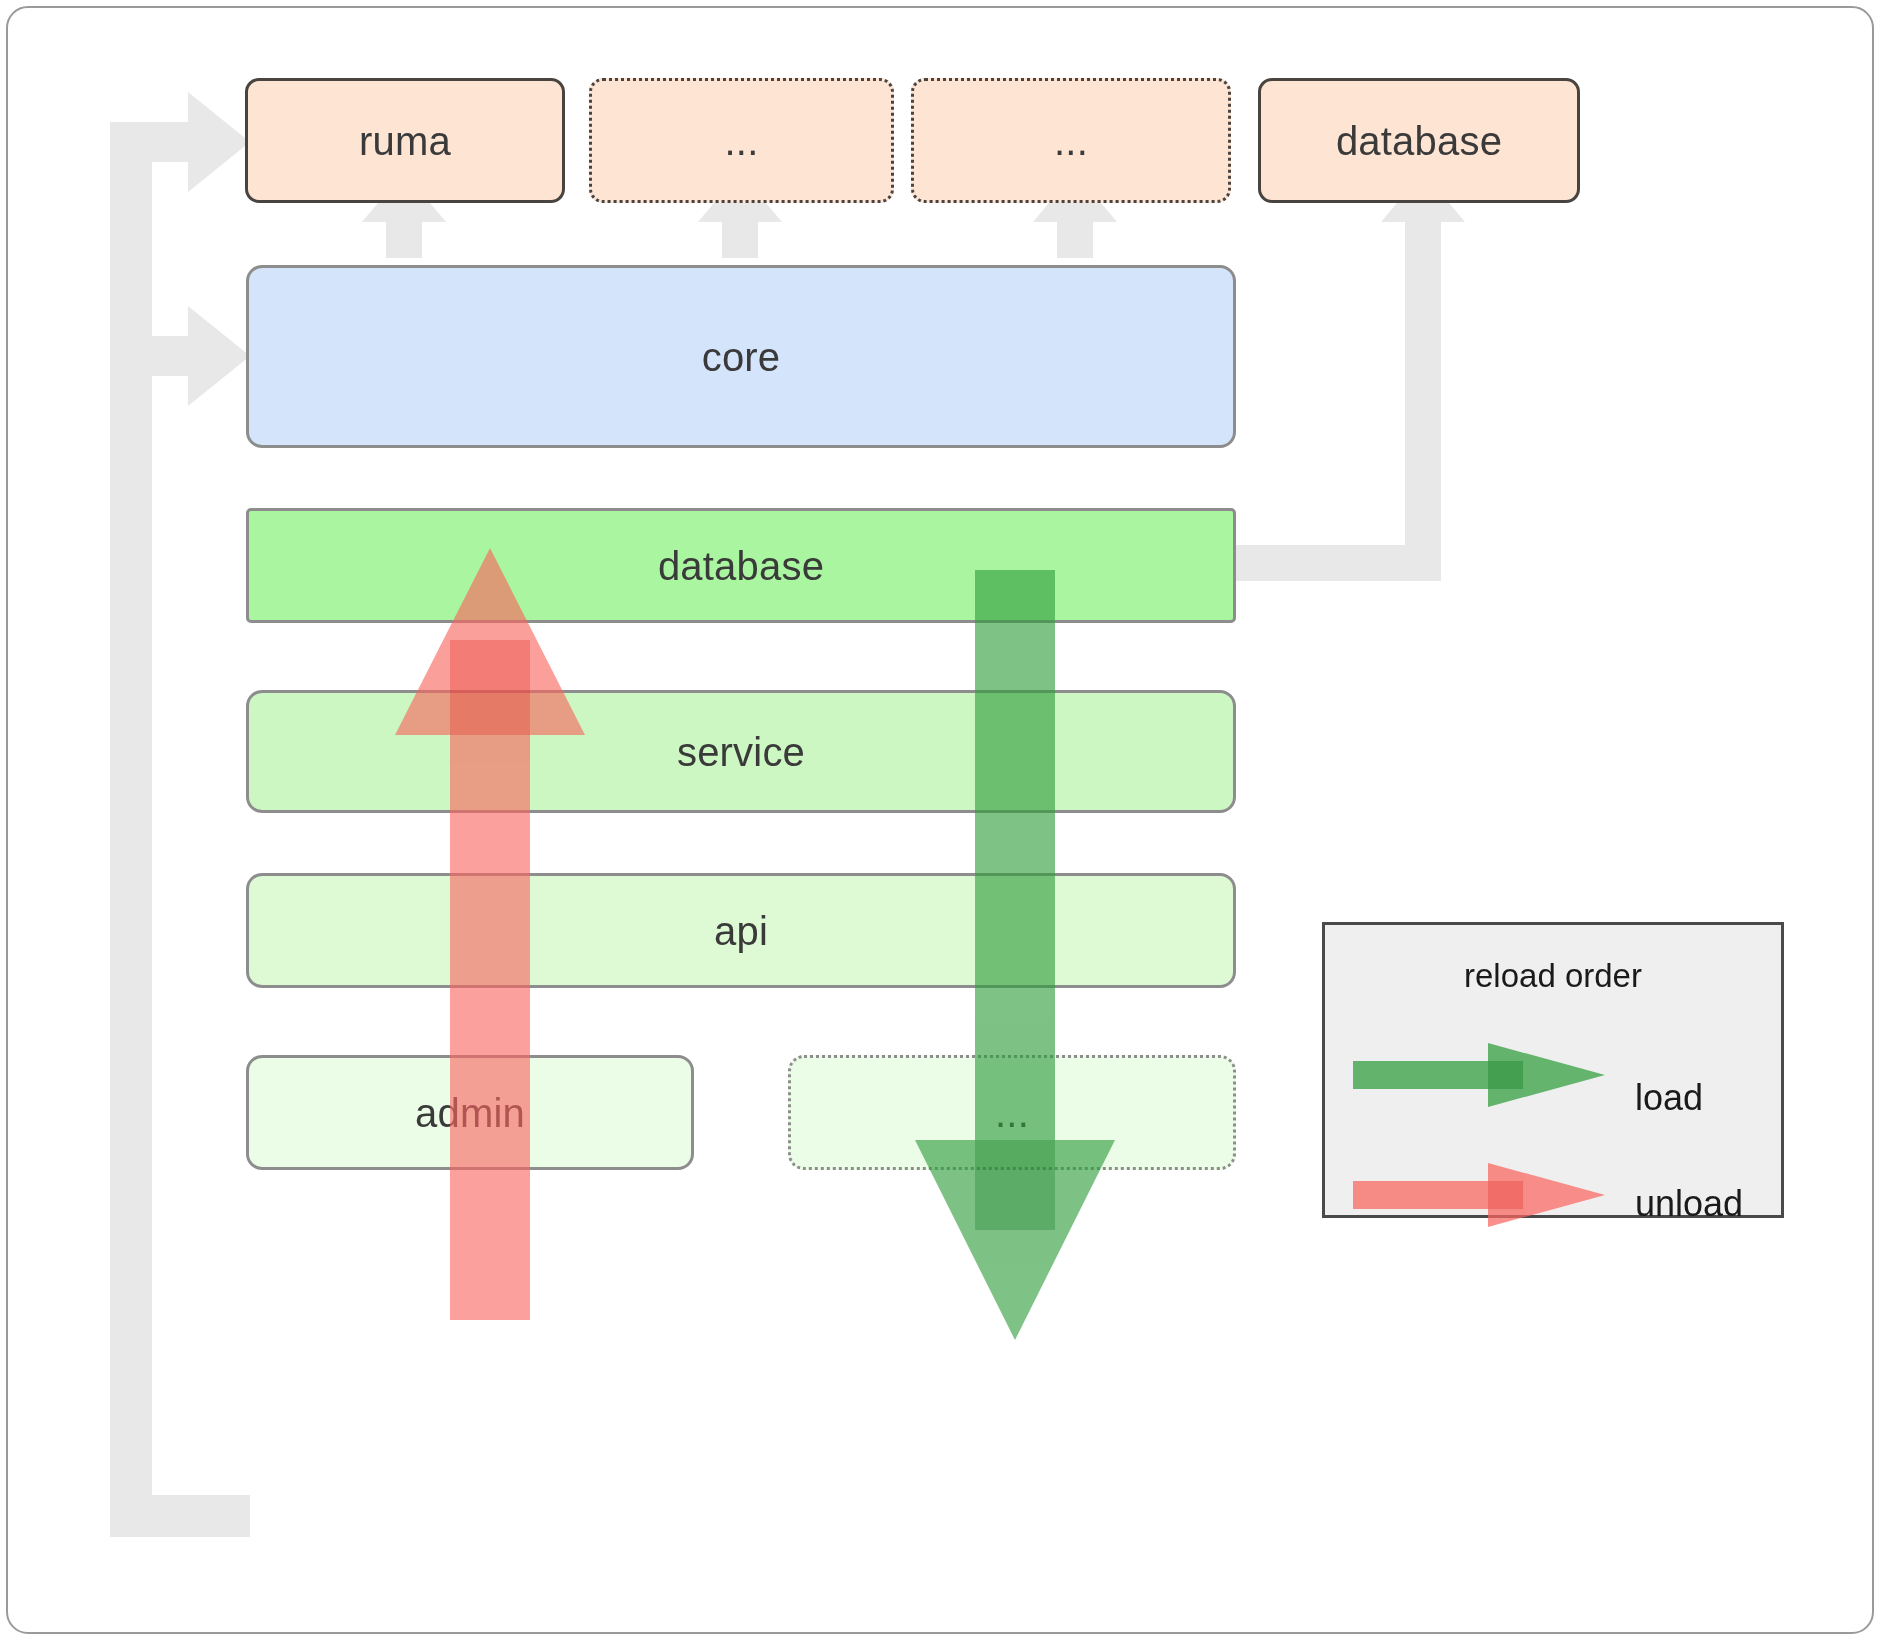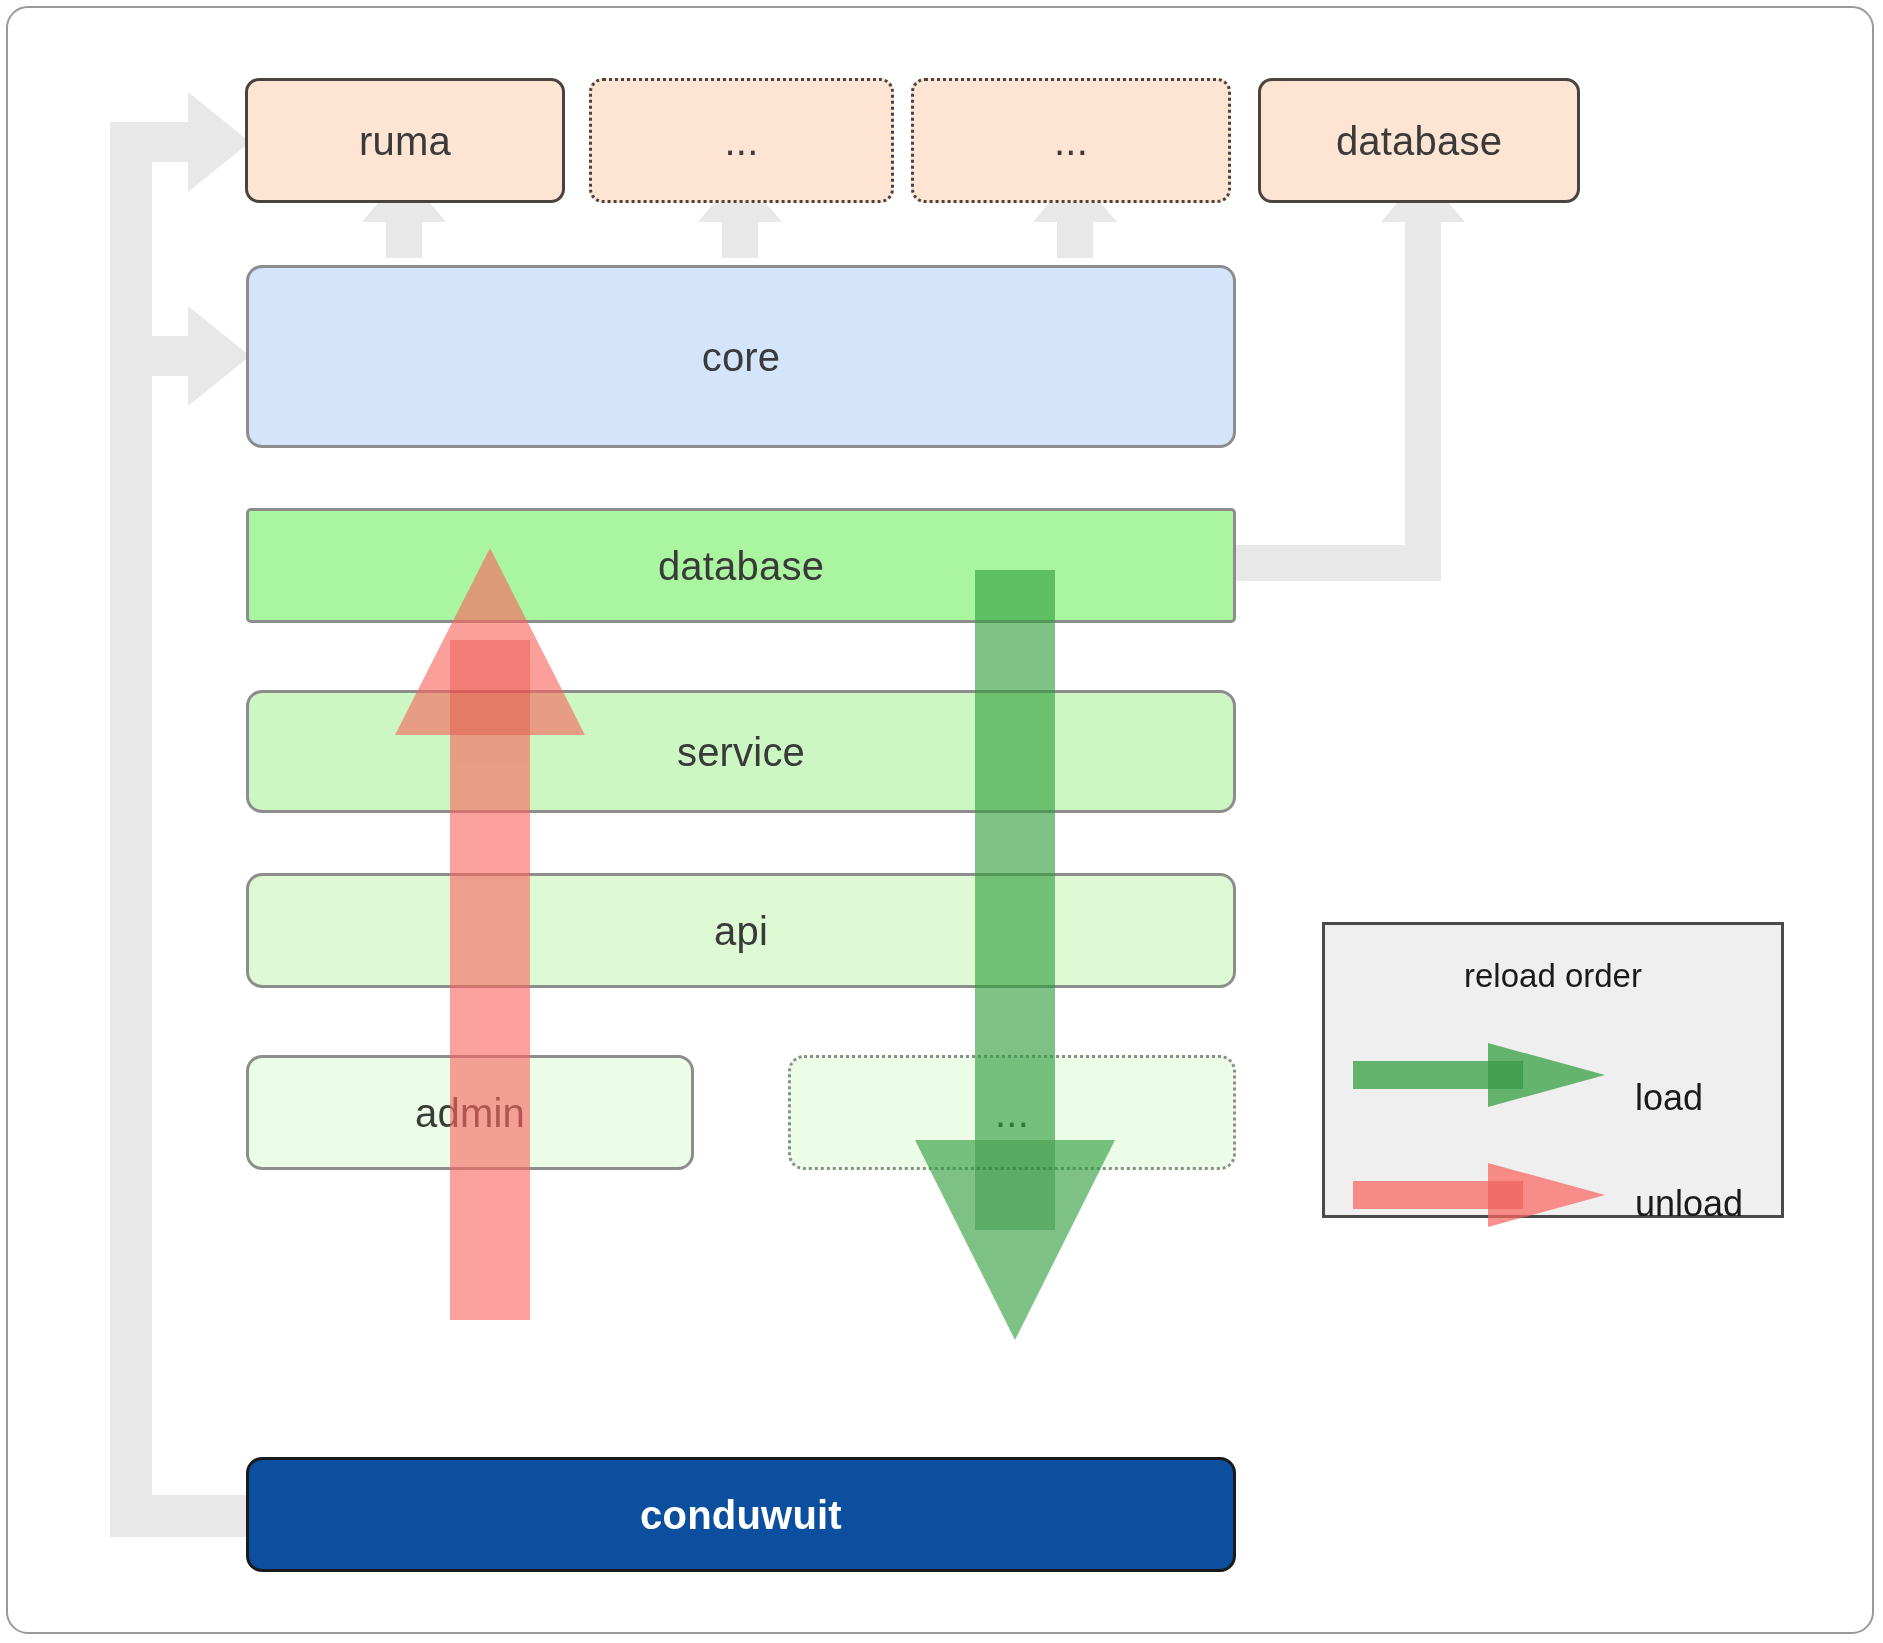--- a/index.html
+++ b/index.html
@@ -159,23 +159,20 @@
 
   <div class="node green4" style="left:246px; top:1055px; width:448px; height:115px;">
     <span class="lbl">admin</span>
   </div>
 
   <div class="node green4d" style="left:788px; top:1055px; width:448px; height:115px;">
     <span class="lbl">...</span>
   </div>
 
 
-  <div class="node root-box" style="left:246px; top:1457px; width:990px; height:115px;">
-    <span class="lbl">conduwuit</span>
-  </div>
 
   <svg class="layer zfront" viewBox="0 0 1883 1643">
 
     <g opacity="0.62">
 
       <rect x="450" y="640" width="80" height="680" fill="#f9655f"></rect>
 
       <polygon points="490,548 585,735 395,735" fill="#f9655f"></polygon>
     </g>
 

